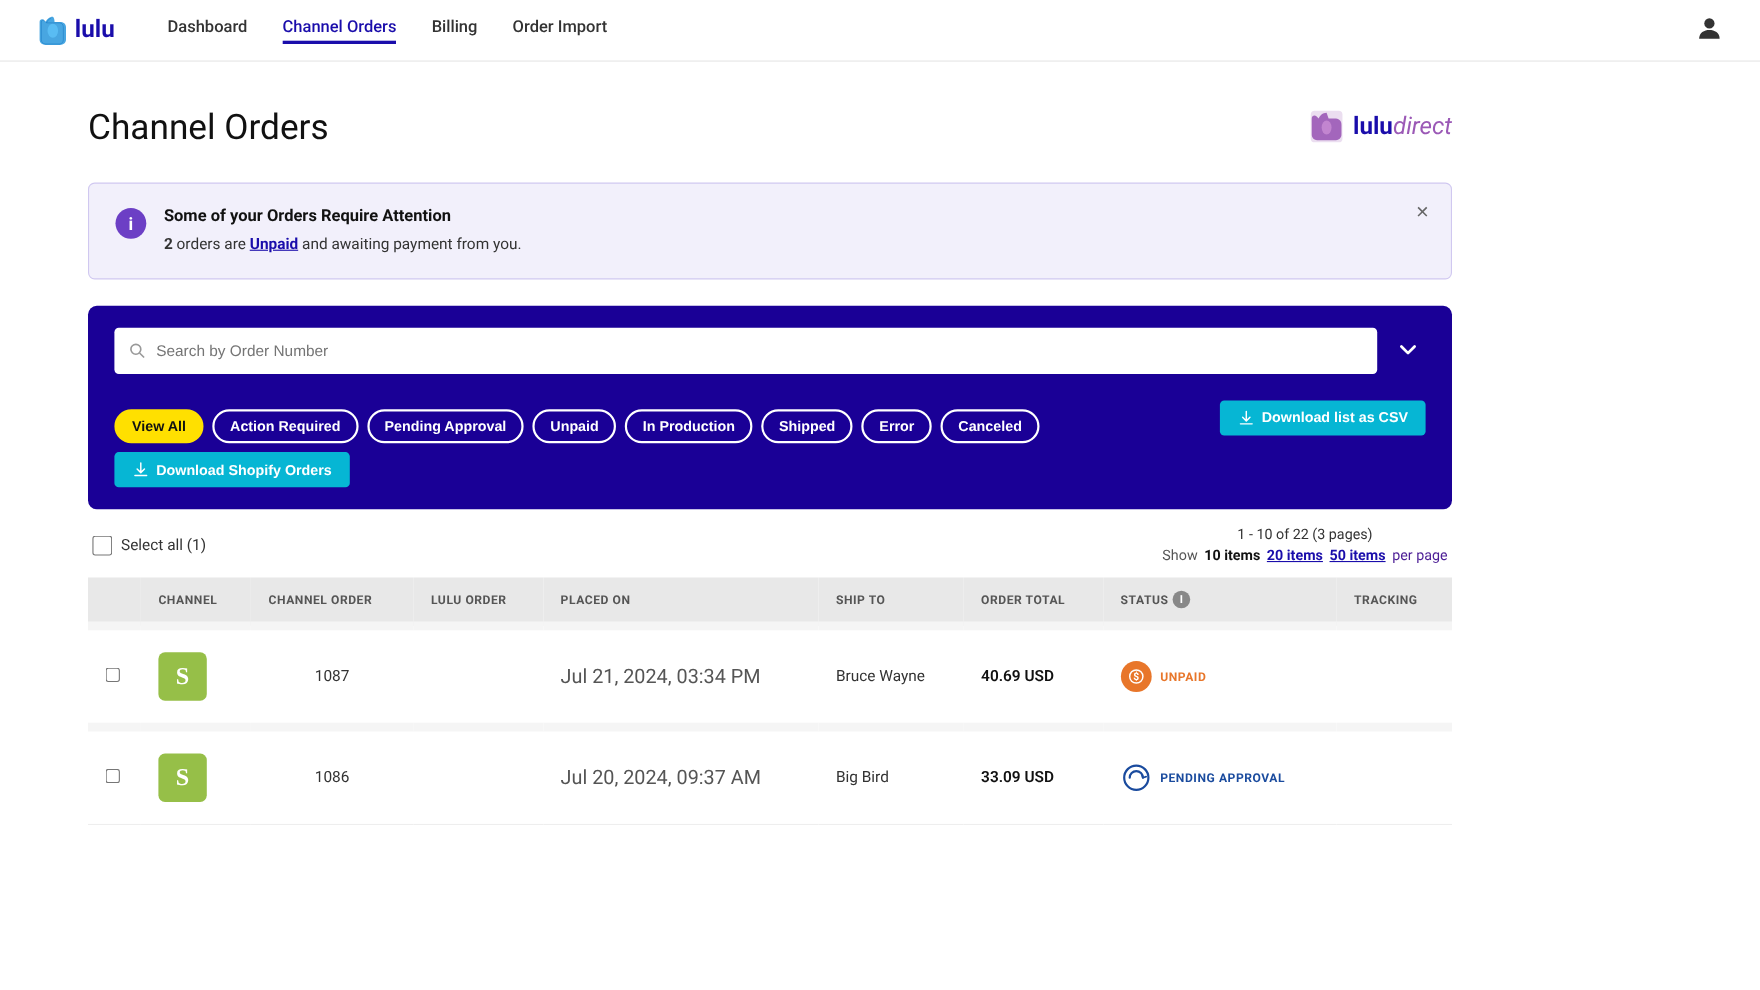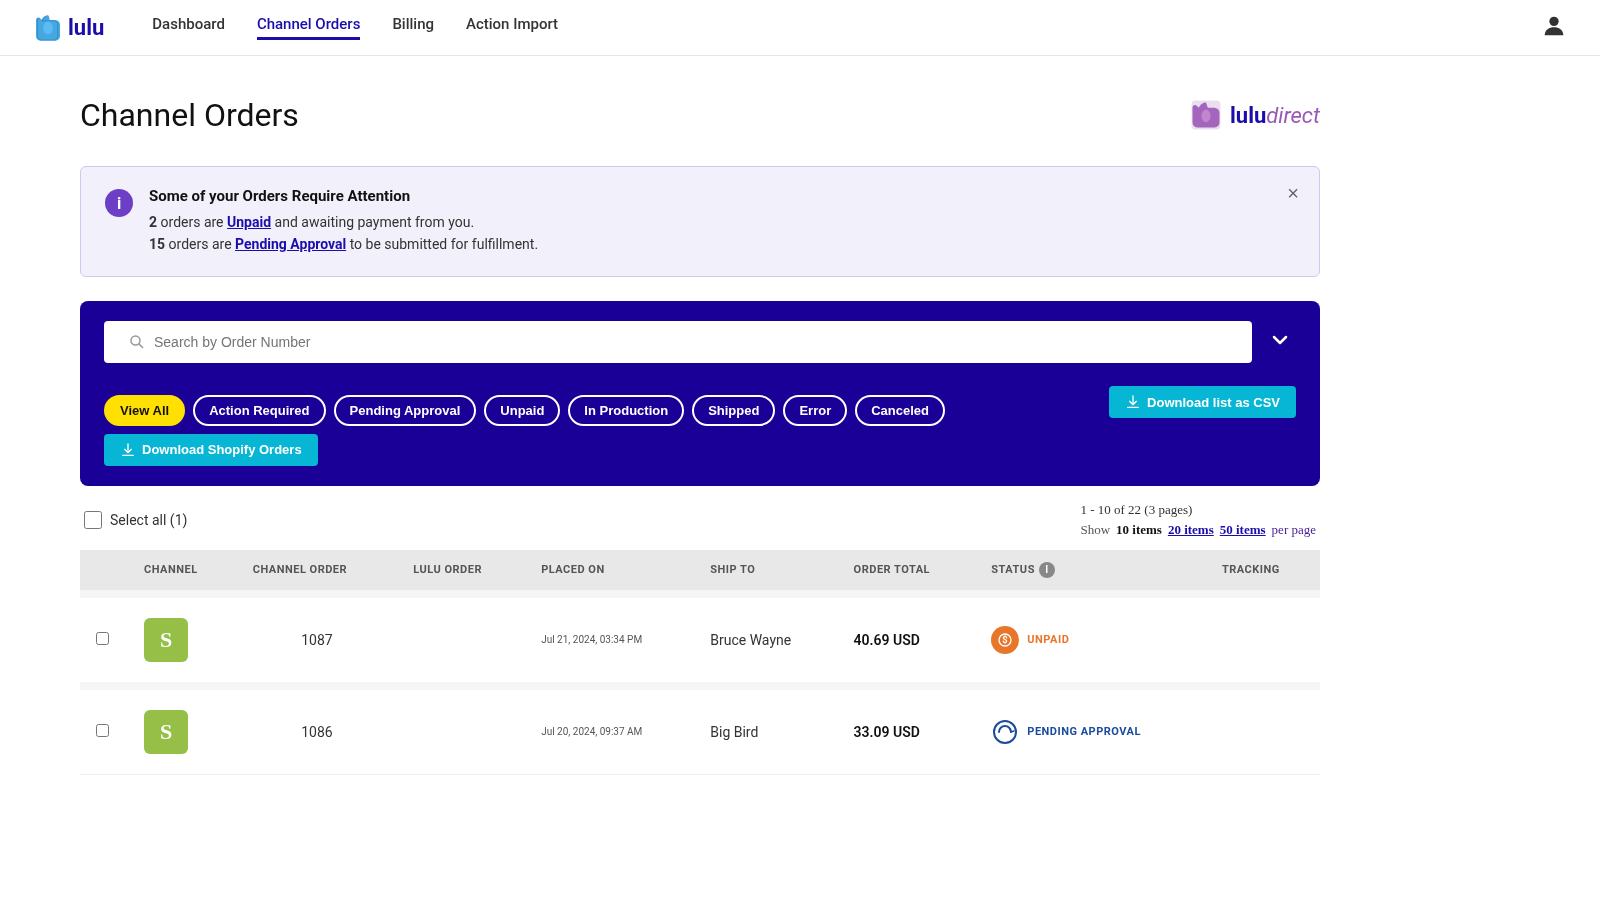--- a/index.html
+++ b/index.html
@@ -51,21 +51,21 @@
     }
 
     
     .filter-bar {
       background: #1a0096; border-radius: 8px; padding: 20px 24px;
       margin-bottom: 16px;
     }
     .search-row { display: flex; align-items: center; gap: 12px; margin-bottom: 16px; }
     .search-input-wrapper {
       flex: 1; display: flex; align-items: center; background: #fff;
-      border-radius: 4px; padding: 0 24px; height: 42px;
+      border-radius: 4px; padding: 0 12px; height: 42px;
     }
     .search-input-wrapper svg { width: 18px; height: 18px; fill: #999; margin-right: 8px; flex-shrink: 0; }
     .search-input {
       border: none; outline: none; width: 100%; font-size: 14px; color: #333;
       background: transparent;
     }
     .chevron-btn {
       background: none; border: none; cursor: pointer; padding: 4px;
     }
     .chevron-btn svg { width: 24px; height: 24px; fill: #fff; }
@@ -84,21 +84,21 @@
     }
     .download-btn svg { width: 16px; height: 16px; fill: #fff; }
 
     
     .table-controls {
       display: flex; align-items: center; justify-content: space-between;
       margin-bottom: 12px; padding: 0 4px;
     }
     .select-all { display: flex; align-items: center; gap: 8px; font-size: 14px; cursor: pointer; }
     .select-all input[type=checkbox] { width: 18px; height: 18px; cursor: pointer; }
-    .pagination-info { font-size: 13px; color: #333; text-align: left; font-family: Liberation Serif, serif; }
+    .pagination-info { font-size: 13px; color: #333; text-align: center; }
     .pagination-info .page-range { font-weight: 400; }
     .pagination-info .show-row { margin-top: 4px; display: flex; align-items: center; gap: 6px; justify-content: flex-end; }
     .pagination-info .show-label { color: #555; }
     .pagination-info .per-page-link { color: #1a0dab; font-weight: 700; text-decoration: underline; cursor: pointer; }
     .pagination-info .per-page-active { font-weight: 700; color: #111; }
     .pagination-info .per-page-label { color: #4c1d95; }
 
     
     .orders-table { width: 100%; border-collapse: collapse; }
     .orders-table thead tr { background: #e8e8e8; }
@@ -111,21 +111,21 @@
     .info-icon {
       width: 16px; height: 16px; background: #888; border-radius: 50%;
       display: inline-flex; align-items: center; justify-content: center;
       color: #fff; font-size: 10px; font-weight: 700; cursor: pointer;
     }
     .orders-table tbody tr { border-bottom: 1px solid #eee; }
     .orders-table tbody tr:first-child { border-top: 8px solid #f5f5f5; }
     .orders-table tbody tr:not(:first-child) { border-top: 8px solid #f5f5f5; }
     .orders-table td { padding: 20px 16px; vertical-align: middle; }
     .order-number { font-size: 14px; color: #333; text-align: center; }
-    .placed-on { font-size: 10px; color: #555; }
+    .placed-on { font-size: 18px; color: #555; }
     .ship-to { font-size: 14px; color: #333; }
     .order-total { font-size: 14px; font-weight: 600; color: #111; }
     .status-cell { display: flex; align-items: center; gap: 8px; }
     .status-icon-circle {
       width: 28px; height: 28px; border-radius: 50%;
       display: flex; align-items: center; justify-content: center;
       flex-shrink: 0;
     }
     .status-unpaid { background: #e8762a; }
     .status-pending { background: transparent; }
@@ -154,21 +154,21 @@
       <path d="M20 4 C16 4 13 7 12 10 L10 8 C8 6 5 7 5 10 L5 30 C5 34 8 36 12 36 L28 36 C32 36 35 34 35 30 L35 16 C35 12 32 10 28 10 L22 10 C22 7 21 4 20 4 Z" fill="#1a90d9" opacity="0.8"></path>
       <path d="M18 6 C16 6 14 8 13 11 L28 11 C30 11 32 13 32 16 L32 30 C32 33 30 35 28 35 L12 35 C9 35 7 33 7 30 L7 10 C7 8 9 7 10 8 L13 11" fill="none" stroke="#0d6ebd" stroke-width="0.5"></path>
       <ellipse cx="20" cy="20" rx="6" ry="8" fill="#66ccff" opacity="0.6"></ellipse>
     </svg>
     <span class="navbar-logo-text">lulu</span>
   </div>
   <div class="nav-links">
     <a href="#" class="nav-link">Dashboard</a>
     <a href="#" class="nav-link active">Channel Orders</a>
     <a href="#" class="nav-link">Billing</a>
-    <a href="#" class="nav-link">Action Import</a>
+    <a href="#" class="nav-link">Order Import</a>
   </div>
   <div class="nav-user">
     <svg viewBox="0 0 24 24" xmlns="http://www.w3.org/2000/svg">
       <circle cx="12" cy="8" r="4" fill="#333"></circle>
       <path d="M4 20 C4 15 8 13 12 13 C16 13 20 15 20 20" fill="#333"></path>
     </svg>
   </div>
 </nav>
 
 <div class="main">
@@ -186,23 +186,20 @@
       </span>
     </div>
   </div>
 
   <div class="alert-banner">
     <div class="alert-icon">i</div>
     <div class="alert-content">
       <div class="alert-title">Some of your Orders Require Attention</div>
       <p>
         <strong>2</strong> <span>orders are</span> <a href="#">Unpaid</a> <span>and awaiting payment from you.</span>
-      </p>
-      <p>
-        <strong>15</strong> <span>orders are</span> <a href="#">Pending Approval</a> <span>to be submitted for fulfillment.</span>
       </p>
     </div>
     <button class="alert-close">×</button>
   </div>
 
   <div class="filter-bar">
     <div class="search-row">
       <div class="search-input-wrapper">
         <svg viewBox="0 0 24 24" xmlns="http://www.w3.org/2000/svg">
           <circle cx="10" cy="10" r="6" stroke="#999" stroke-width="2" fill="none"></circle>

